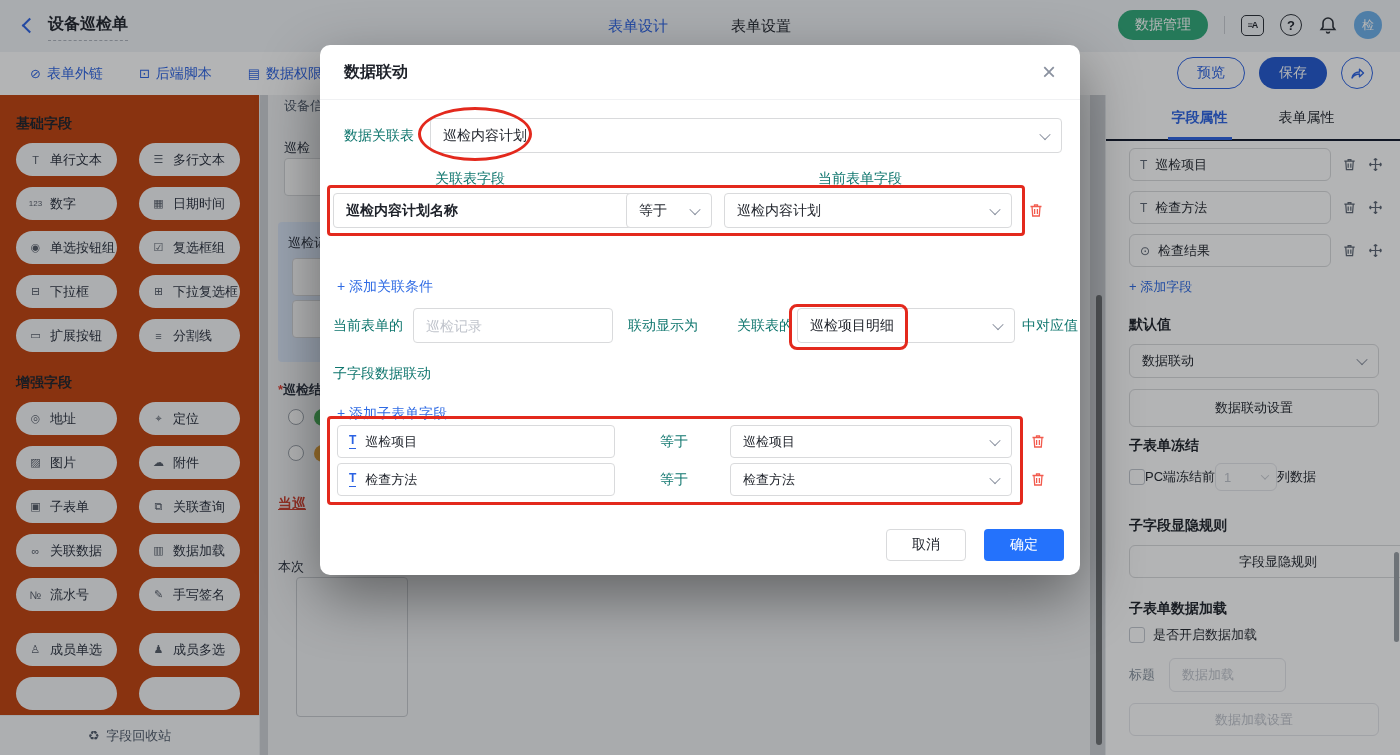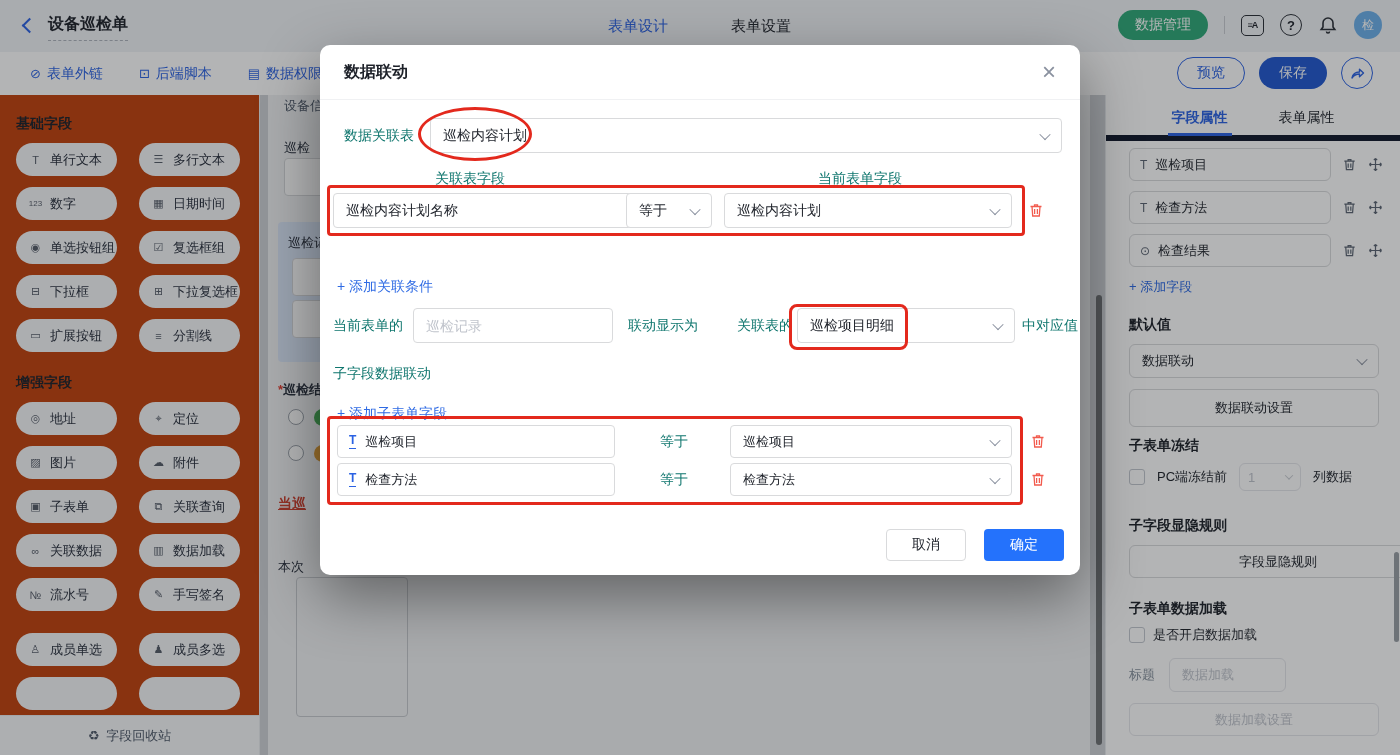--- a/index.html
+++ b/index.html
@@ -62,21 +62,21 @@
   .sel-block { position:absolute; left:10px; top:127px; width:90px; height:140px; background:#dbe6f8; border-radius:4px;}
   .radio-dot { width:16px; height:16px; border-radius:50%; border:1.5px solid #9aa0a9; background:#fff;}
   .opt-pill { height:17px; width:27px; border-radius:9px; }
   .warn-text { font-size:14px; font-weight:bold; color:#cf3f2d; text-decoration:underline; }
   .cv-scroll { position:absolute; left:836px; top:200px; width:6px; height:450px; border-radius:3px; background:#6e7073;}
 
   
   .rsb { position:absolute; left:1105px; top:95px; right:0; bottom:0; background:#fff;
     border-left:1px solid #e8eaed; }
   .rtabs { position:absolute; left:0; right:0; top:10px; height:36px; display:flex;
-    justify-content:space-around; padding:0 40px; border-bottom:6px solid #0f172a; }
+    justify-content:space-around; padding:0 40px; border-bottom:2px solid #0f172a; }
   .rtab { font-size:14px; padding-top:4px; position:relative; cursor:pointer;}
   .rtab.active { color:#2b62e3; font-weight:bold; }
   .rtab.active::after { content:""; position:absolute; left:-4px; right:-4px; bottom:-1px; height:3px; background:#2b62e3;}
   .frow { position:absolute; left:23px; display:flex; align-items:center; gap:11px; }
   .fbox { width:202px; height:33px; border:1px solid #d9dadc; border-radius:6px; background:#fff;
     display:flex; align-items:center; gap:8px; padding:0 10px; font-size:13px;}
   .fbox .fi { color:#5b6472; font-size:12px; }
   .blue-link { color:#2f6be4; font-size:13px; cursor:pointer; }
   .rhead { font-size:14px; font-weight:bold; }
   .rsel { border:1px solid #d9dadc; border-radius:6px; background:#fff; display:flex;
@@ -360,21 +360,21 @@
     <span class="blue-link abs" style="left:23px;top:183px;">+ 添加字段</span>
 
     <span class="rhead abs" style="left:23px;top:221px;">默认值</span>
     <div class="rsel abs" style="left:23px;top:249px;width:250px;height:34px;">
       <span>数据联动</span>
         <span class="chev"></span>
     </div>
     <div class="rbtn abs" style="left:23px;top:294px;width:250px;height:38px;">数据联动设置</div>
 
     <span class="rhead abs" style="left:23px;top:342px;">子表单冻结</span>
-    <div class="abs" style="left:23px;top:368px;display:flex;align-items:center;gap:12px;font-size:13px;">
+    <div class="abs" style="left:23px;top:368px;display:flex;align-items:center;gap:0;font-size:13px;">
       <span class="cbx"></span>
       <span>PC端冻结前</span>
       <div class="rsel muted" style="width:62px;height:28px;border-color:#e5e6eb;padding:0 8px;">
         <span>1</span>
           <span class="chev" style="border-color:#c9ccd2;width:6px;height:6px;"></span>
       </div>
       <span>列数据</span>
     </div>
 
     <span class="rhead abs" style="left:23px;top:422px;">子字段显隐规则</span>
@@ -406,21 +406,21 @@
 
     <span class="mtext" style="left:24px;top:82px;">数据关联表</span>
     <div class="msel" style="left:110px;top:73px;width:632px;">
       <span>巡检内容计划</span>
         <span class="chev"></span>
     </div>
 
     <span class="mtext" style="left:115px;top:125px;">关联表字段</span>
     <span class="mtext" style="left:498px;top:125px;">当前表单字段</span>
 
-    <div class="msel" style="left:13px;top:148px;width:327px;">
+    <div class="msel" style="left:13px;top:148px;width:327px;font-weight:bold;">
       <span>巡检内容计划名称</span>
         <span class="chev"></span>
     </div>
     <div class="msel" style="left:306px;top:148px;width:86px;">
       <span>等于</span>
         <span class="chev"></span>
     </div>
     <div class="msel" style="left:404px;top:148px;width:288px;">
       <span>巡检内容计划</span>
         <span class="chev"></span>

